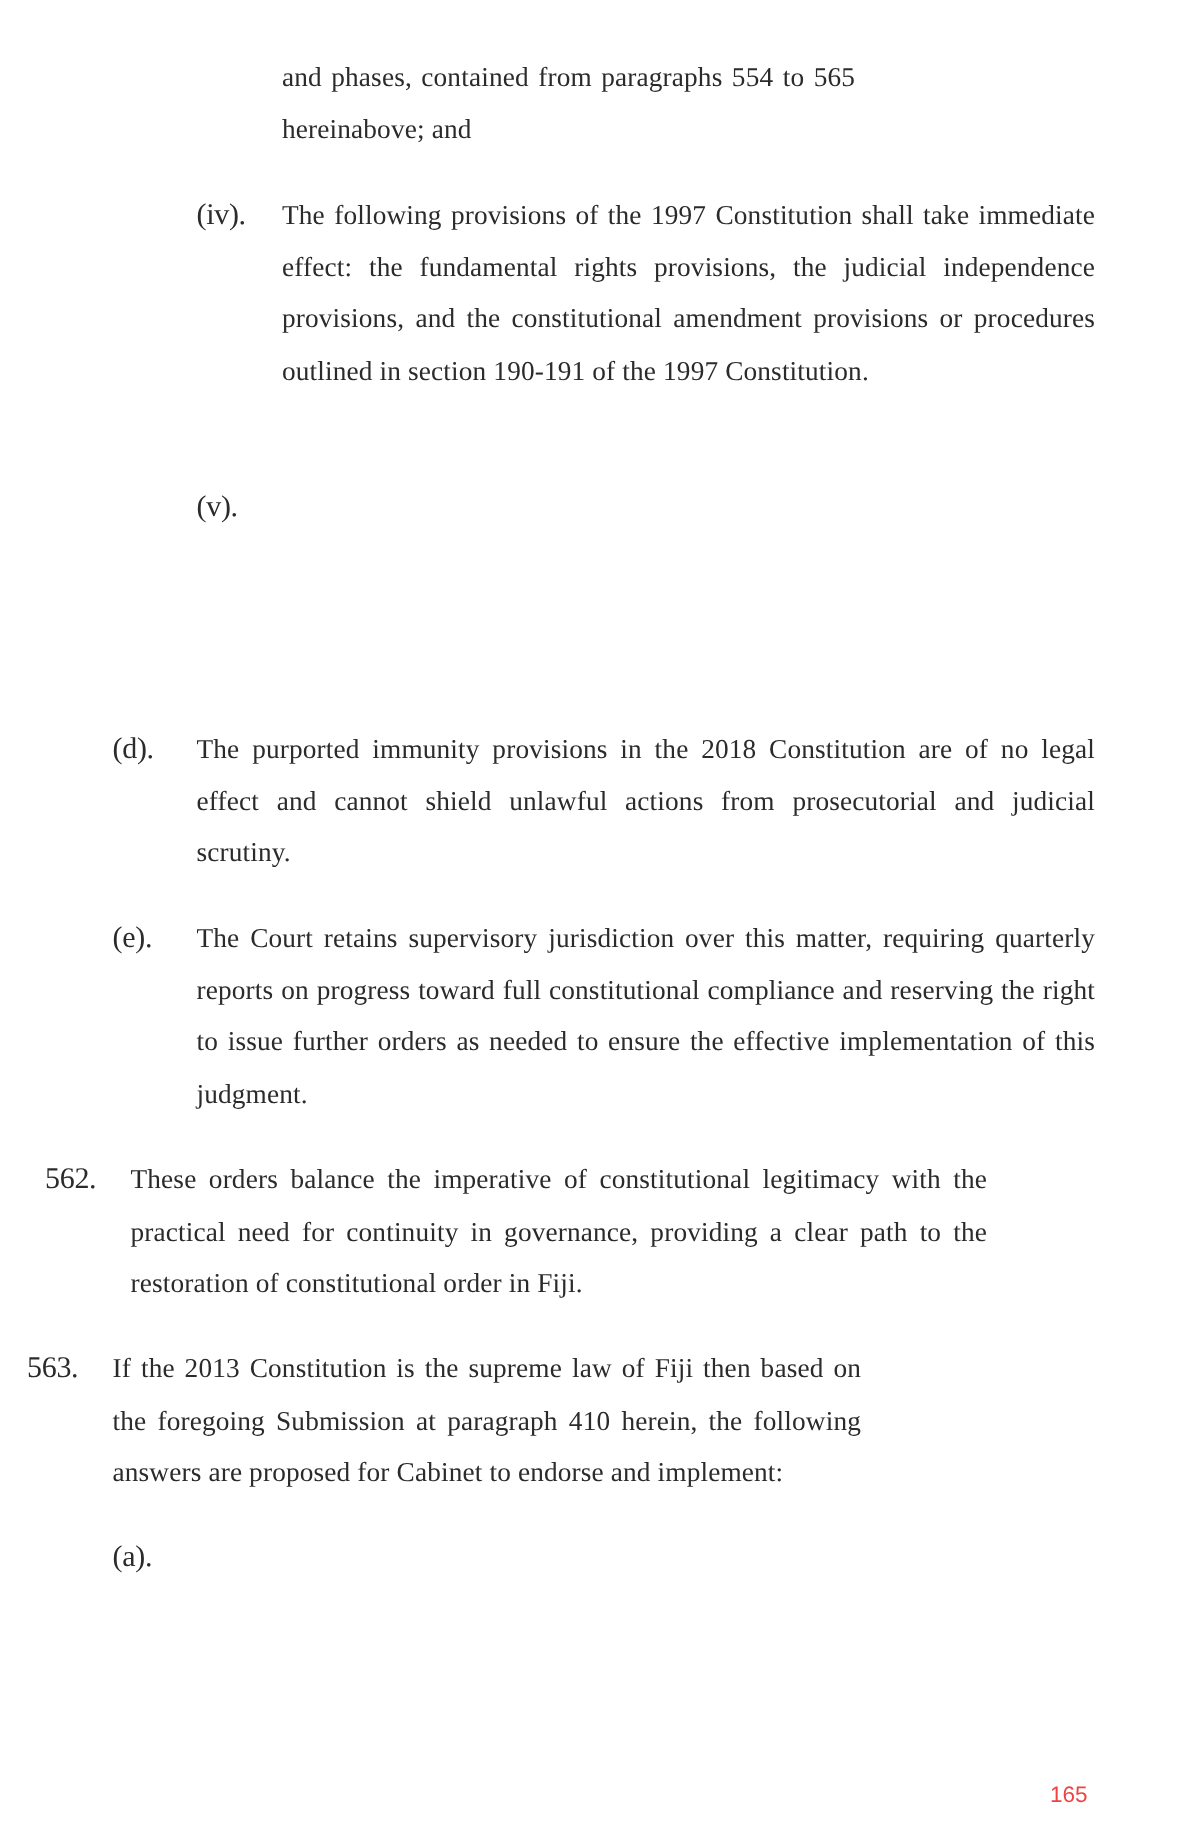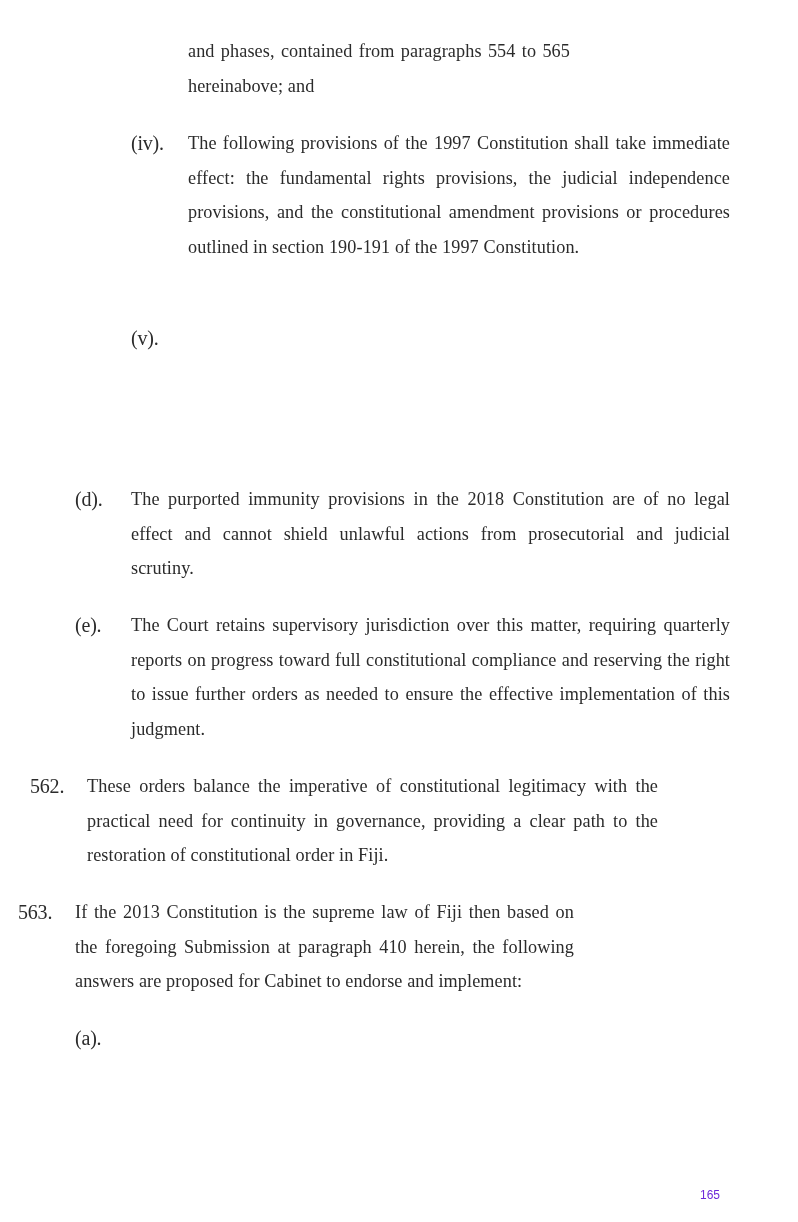--- a/index.html
+++ b/index.html
@@ -24,21 +24,21 @@
   }
   .lvl3 .text { left: 188px; }
   .lvl3 .label { left: 131px; }
   .lvl2 .text { left: 131px; }
   .lvl2 .label { left: 75px; }
   .lvl1 .text { left: 75px; }
   .lvl1 .label { left: 18px; }
   .pagenum {
     position: absolute; left: 700px; top: 1188px;
     font-family: "Liberation Sans", "DejaVu Sans", sans-serif;
-    font-size: 12px; color: #6d28d9;
+    font-size: 15px; color: #ef4444;
   }
 </style>
 </head>
 <body>
 
 <div class="page">
 
   <div class="block lvl3" style="top:34px; left:0; width:638px; height:70px;">
     <div class="text">and phases, contained from paragraphs 554 to 565 hereinabove; and</div>
   </div>

